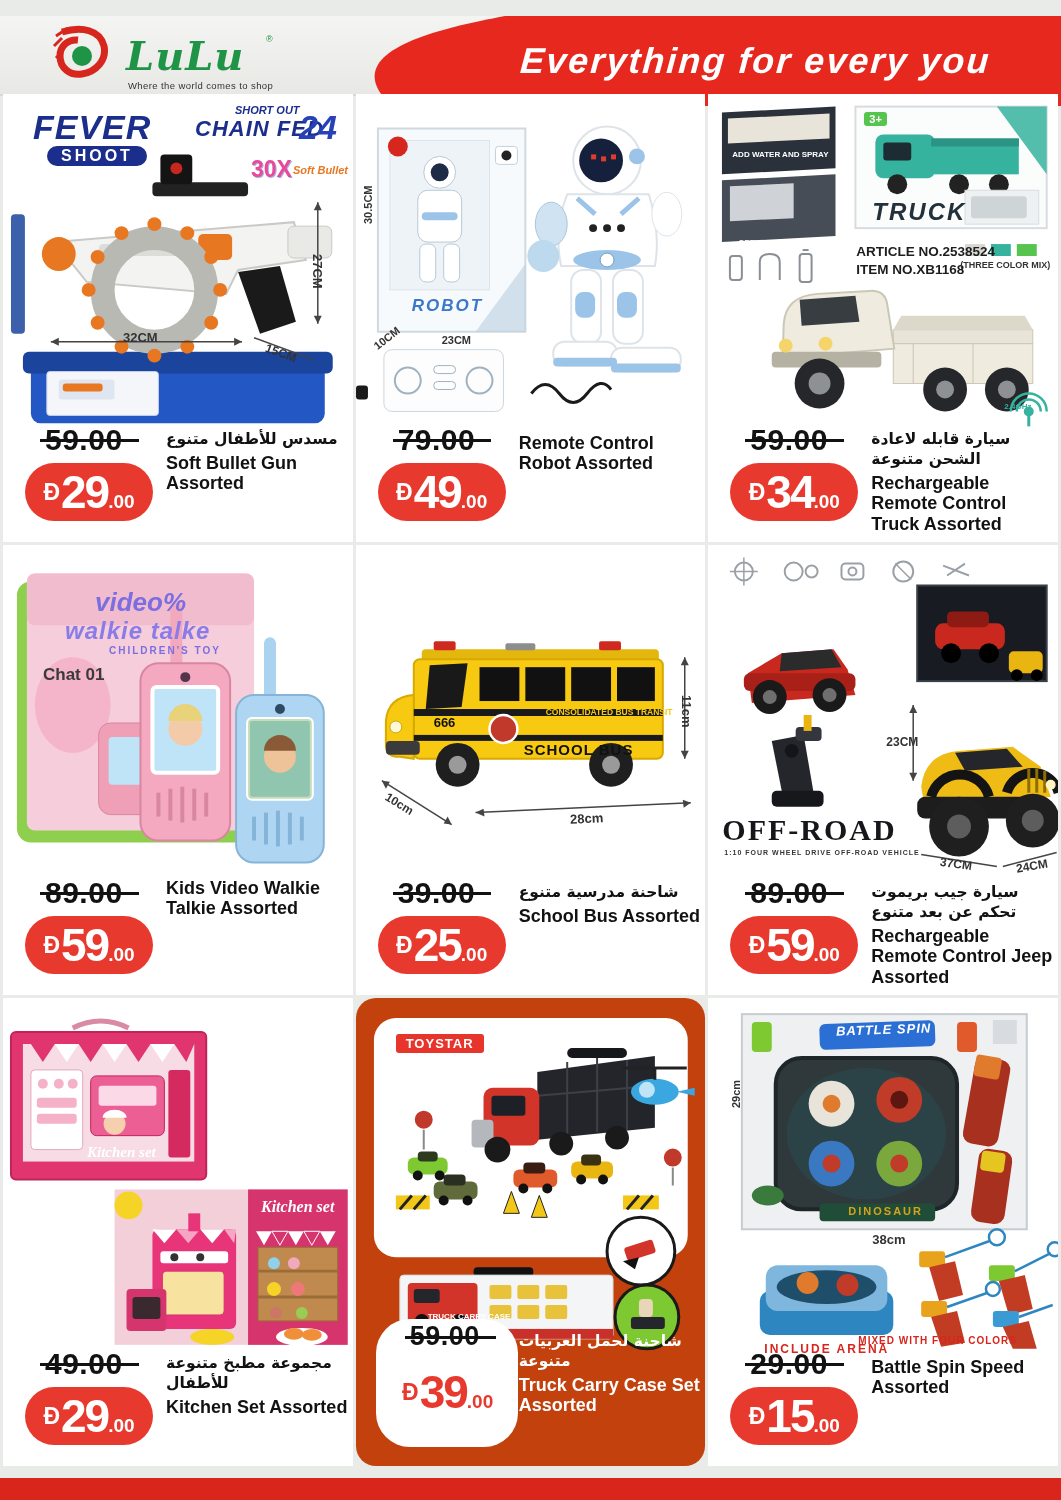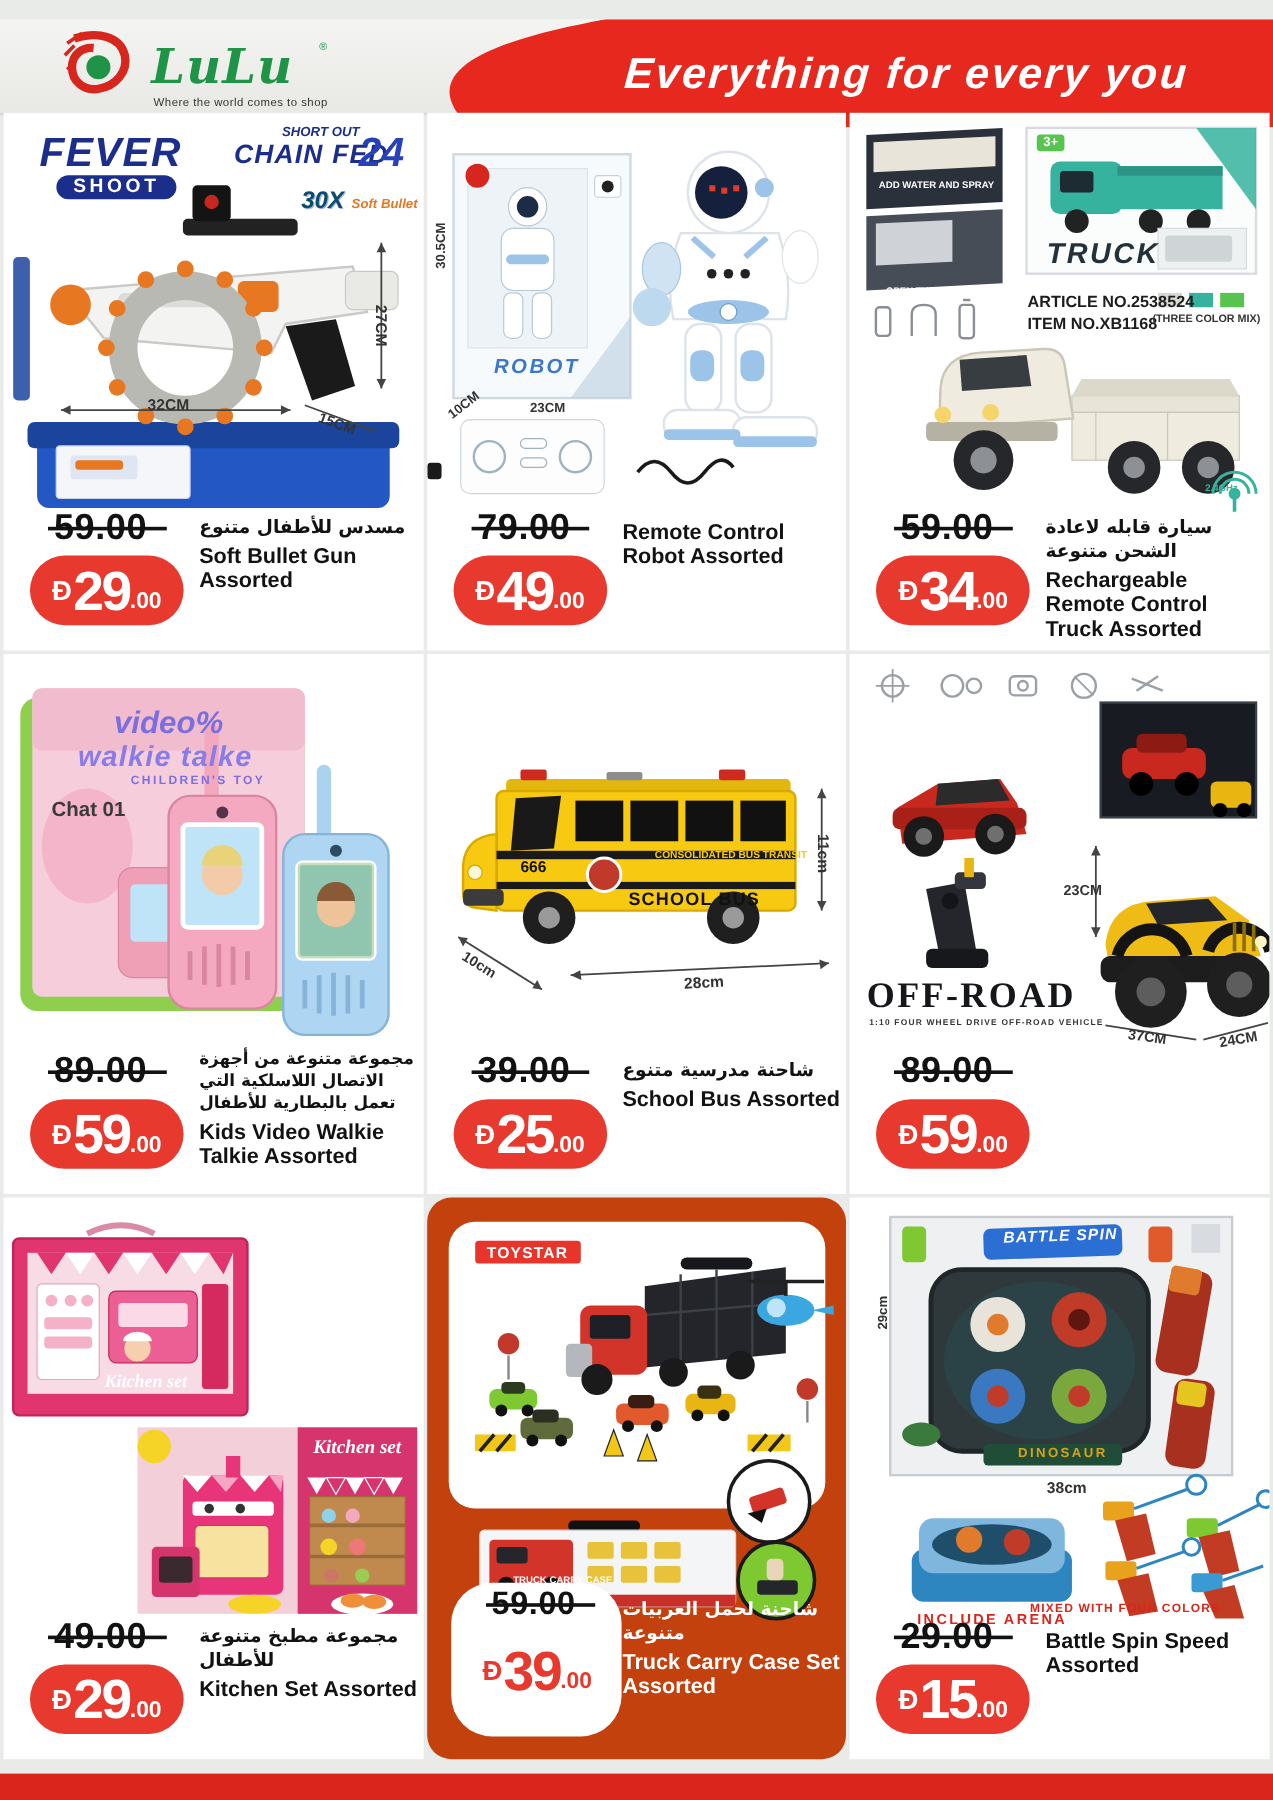--- a/index.html
+++ b/index.html
@@ -115,21 +115,21 @@
           <line x1="316" y1="108" x2="316" y2="230" stroke="#444" stroke-width="1.5"></line>
           <polygon points="316,108 312,116 320,116" fill="#444"></polygon>
             <polygon points="316,230 312,222 320,222" fill="#444"></polygon>
           <line x1="252" y1="244" x2="312" y2="266" stroke="#444" stroke-width="1.5"></line>
         </svg>
         <div class="lb" style="left:30px; top:14px; font-size:34px; font-style:italic; color:#1b2e8c; letter-spacing:1px;">FEVER</div>
         <div class="lb" style="left:44px; top:52px; font-size:16px; color:#fff; background:#1b2e8c; padding:1px 14px; border-radius:10px; letter-spacing:3px;">SHOOT</div>
         <div class="lb" style="left:232px; top:10px; font-size:11px; color:#1b2e8c; font-style:italic;">SHORT OUT</div>
         <div class="lb" style="left:192px; top:22px; font-size:22px; color:#1b2e8c; font-style:italic; letter-spacing:1px;">CHAIN FED</div>
         <div class="lb" style="left:296px; top:14px; font-size:34px; color:#2742b8; font-style:italic;">24</div>
-        <div class="lb" style="left:248px; top:62px; font-size:20px; color:#0c4a6e; font-style:italic; text-shadow:1px 1px 0 #9fb1e8;">30X</div>
+        <div class="lb" style="left:248px; top:62px; font-size:23px; color:#ec4899; text-shadow:1px 1px 0 #9fb1e8;">30X</div>
         <div class="lb" style="left:290px; top:70px; font-size:11px; color:#e87722; font-style:italic;">Soft Bullet</div>
         <div class="lb dim" style="left:120px; top:236px; font-size:13px;">32CM</div>
         <div class="lb dim" style="left:322px; top:160px; font-size:13px; transform:rotate(90deg); transform-origin:left top;">27CM</div>
         <div class="lb dim" style="left:262px; top:252px; font-size:12px; transform:rotate(20deg);">15CM</div>
       </div>
       <div class="pricebar">
         <div class="oldprice">59.00</div>
         <div class="pill">
           <span class="cur">Ð</span>
           <span class="pint">29</span>
@@ -333,21 +333,20 @@
         <div class="lb" style="left:40px; top:120px; font-size:17px; color:#3a3a3a;">Chat 01</div>
       </div>
       <div class="pricebar">
         <div class="oldprice">89.00</div>
         <div class="pill">
           <span class="cur">Ð</span>
           <span class="pint">59</span>
           <span class="pdec">.00</span>
         </div>
         <div class="pdesc" style="top:-6px;">
-          <div class="ar" style="font-size:14px;">مجموعة متنوعة من أجهزة الاتصال اللاسلكية التي تعمل بالبطارية للأطفال</div>
           <div class="en">Kids Video Walkie Talkie Assorted</div>
         </div>
       </div>
     </div>
 
     <div class="card">
       <div class="imgarea">
         <svg viewBox="0 0 351 335">
 
           <rect x="66" y="104" width="238" height="12" rx="4" fill="#e3b70d"></rect>
@@ -472,20 +471,24 @@
         <div class="lb dim" style="left:178px; top:190px; font-size:12px;">23CM</div>
         <div class="lb dim" style="left:232px; top:312px; font-size:12px; transform:rotate(8deg);">37CM</div>
         <div class="lb dim" style="left:308px; top:314px; font-size:12px; transform:rotate(-10deg);">24CM</div>
       </div>
       <div class="pricebar">
         <div class="oldprice">89.00</div>
         <div class="pill">
           <span class="cur">Ð</span>
           <span class="pint">59</span>
           <span class="pdec">.00</span>
+        </div>
+        <div class="pdesc">
+          <div class="ar">سيارة جيب بريموت تحكم عن بعد متنوع</div>
+          <div class="en">Rechargeable Remote Control Jeep Assorted</div>
         </div>
       </div>
     </div>
 
     <div class="card">
       <div class="imgarea">
         <svg viewBox="0 0 351 350">
 
           <path d="M70,28 q28,-14 56,0" fill="none" stroke="#d88aa6" stroke-width="5"></path>
           <rect x="8" y="32" width="196" height="148" rx="5" fill="#e0356e" stroke="#c22458" stroke-width="2"></rect>

